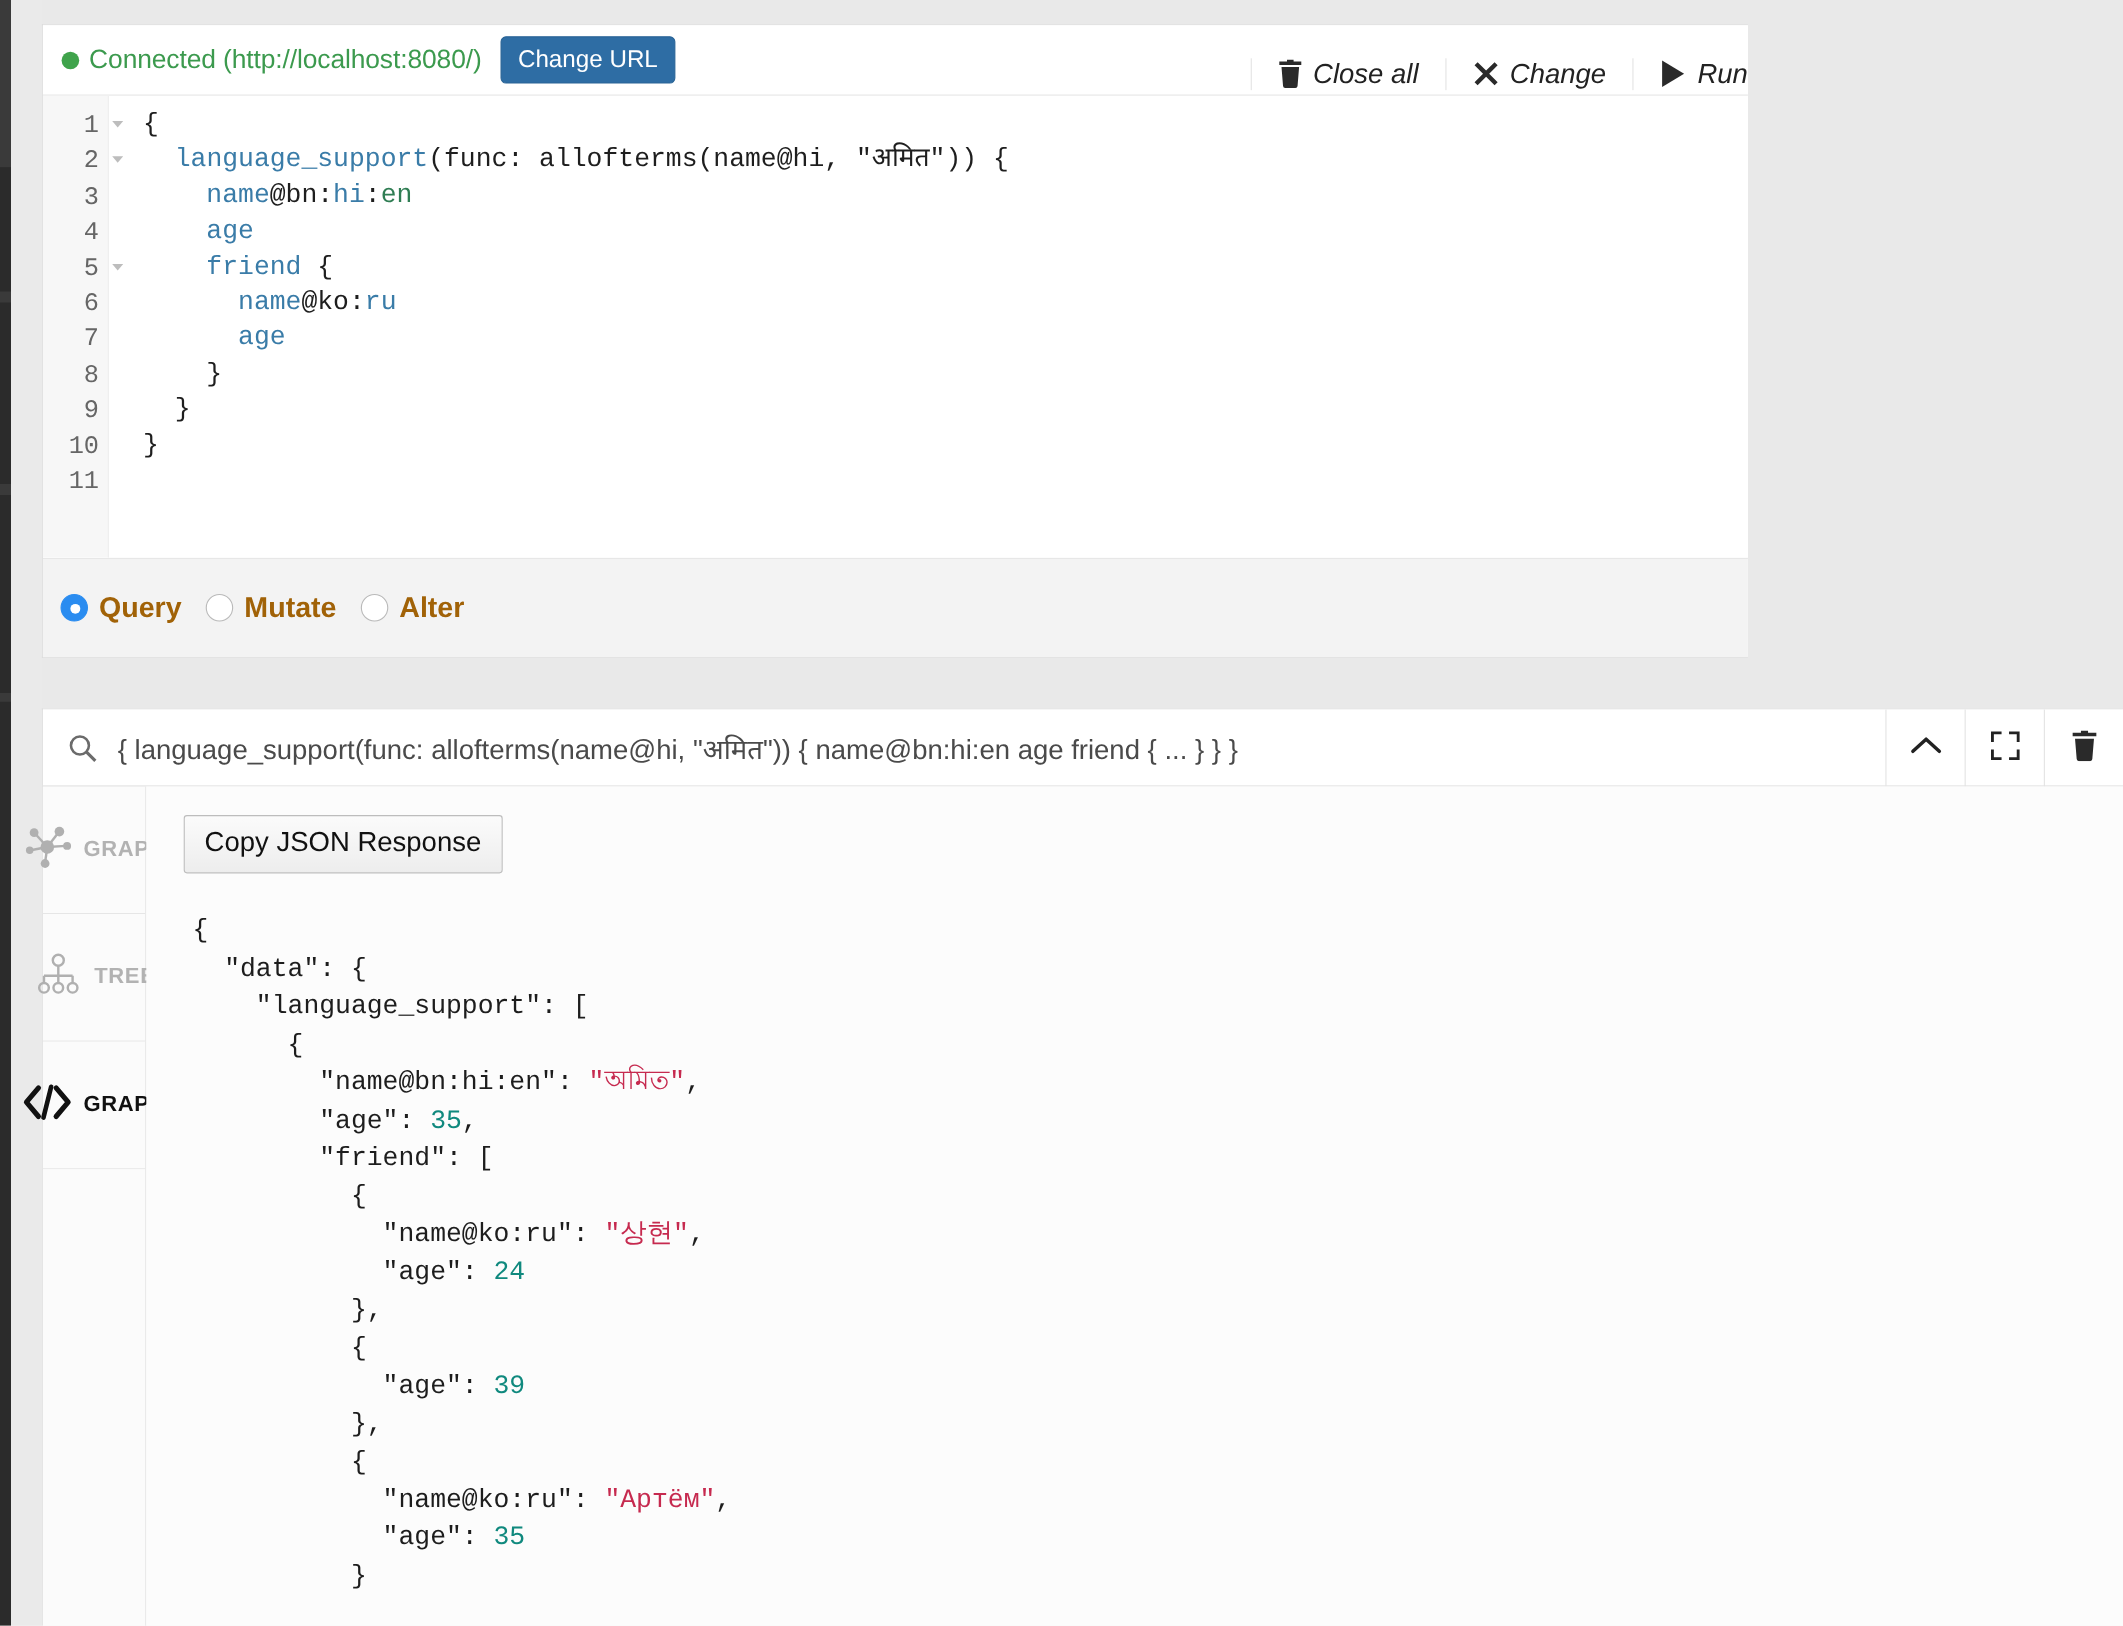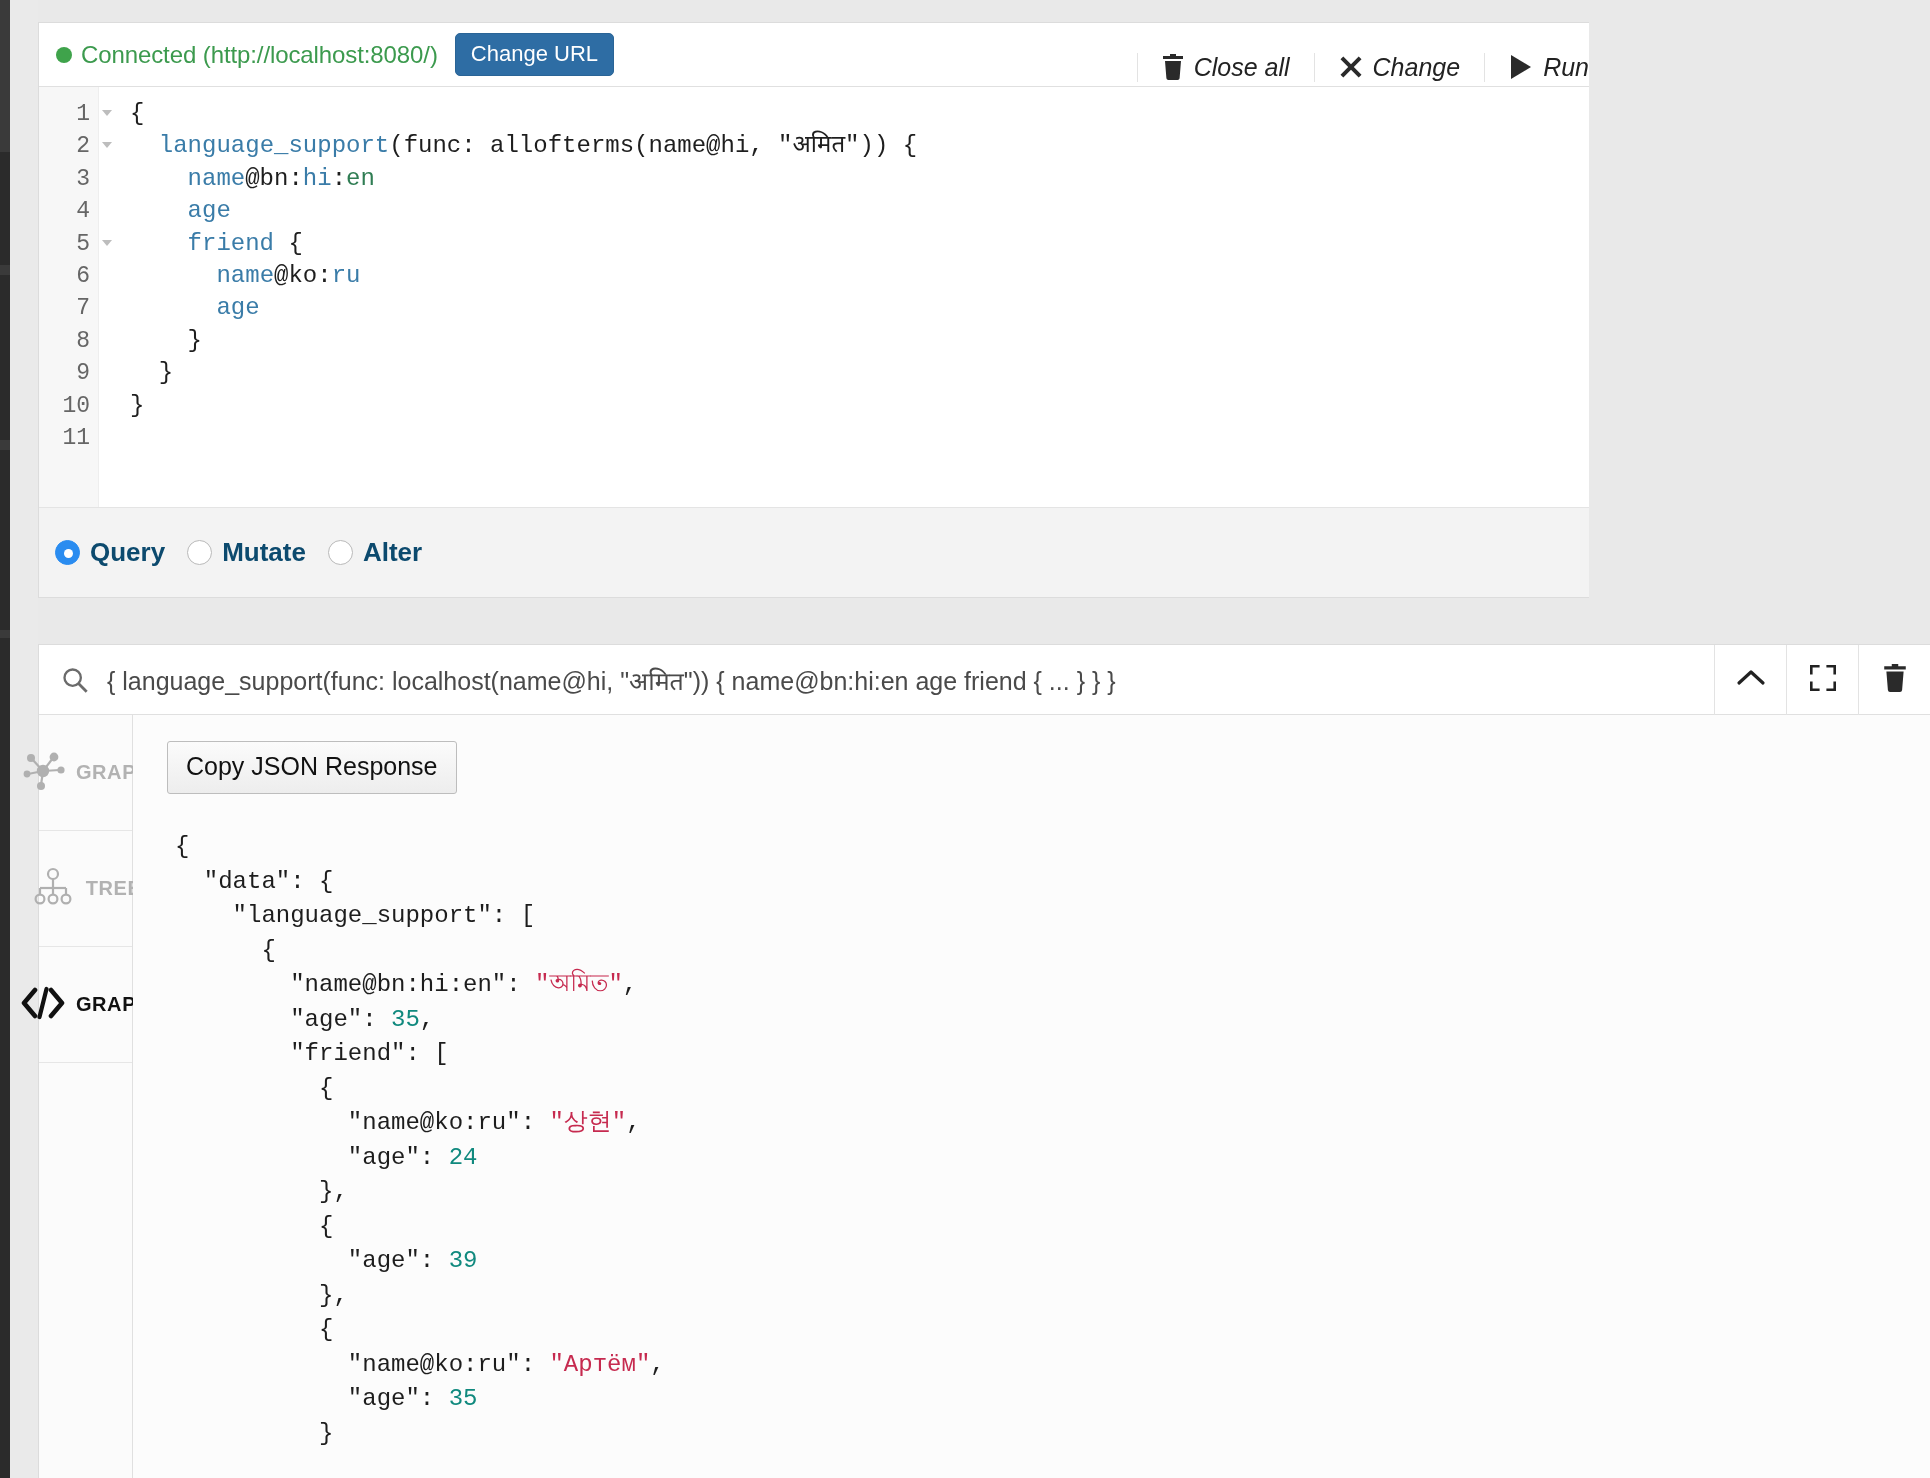--- a/index.html
+++ b/index.html
@@ -122,21 +122,21 @@
   .rb {
     width: 25px; height: 25px; border-radius: 50%;
     border: 1px solid #b9b9b9; background: #fff; display:inline-block;
     position: relative; flex: 0 0 25px;
   }
   .rb.on { background: #2a8cf0; border-color: #2a8cf0; }
   .rb.on:after {
     content:""; position:absolute; left:8px; top:8px;
     width:9px; height:9px; border-radius:50%; background:#fff;
   }
-  .radio-label { font-size: 26px; font-weight: bold; color: #0c4a6e; }
+  .radio-label { font-size: 26px; font-weight: bold; color: #a16207; }
 
   
   .result-card {
     position: absolute; left: 38px; top: 644px;
     width: 1892px; height: 834px;
     background: #fff;
     border: 1px solid #dcdcdc; border-right: none; border-bottom: none;
   }
   .result-head {
     position: relative; height: 70px;
@@ -269,21 +269,21 @@
 
   <div class="result-card">
 
     <div class="result-head">
       <span class="search-ic">
         <svg width="28" height="28" viewBox="0 0 24 24">
             <circle cx="10" cy="10" r="7" fill="none" stroke="#6b6b6b" stroke-width="2"></circle>
             <line x1="15" y1="15" x2="22" y2="22" stroke="#6b6b6b" stroke-width="2.4"></line>
           </svg>
       </span>
-      <span class="query-summary">{ language_support(func: localhost(name@hi, "अमित")) { name@bn:hi:en age friend { ... } } }</span>
+      <span class="query-summary">{ language_support(func: allofterms(name@hi, "अमित")) { name@bn:hi:en age friend { ... } } }</span>
 
       <div class="rh-right">
         <div class="rh-btn">
           <span>
             <svg width="30" height="22" viewBox="0 0 30 22">
                 <path d="M3 16 L15 5 L27 16" fill="none" stroke="#222" stroke-width="3.2" stroke-linecap="round" stroke-linejoin="round"></path>
               </svg>
           </span>
         </div>
         <div class="rh-btn">

